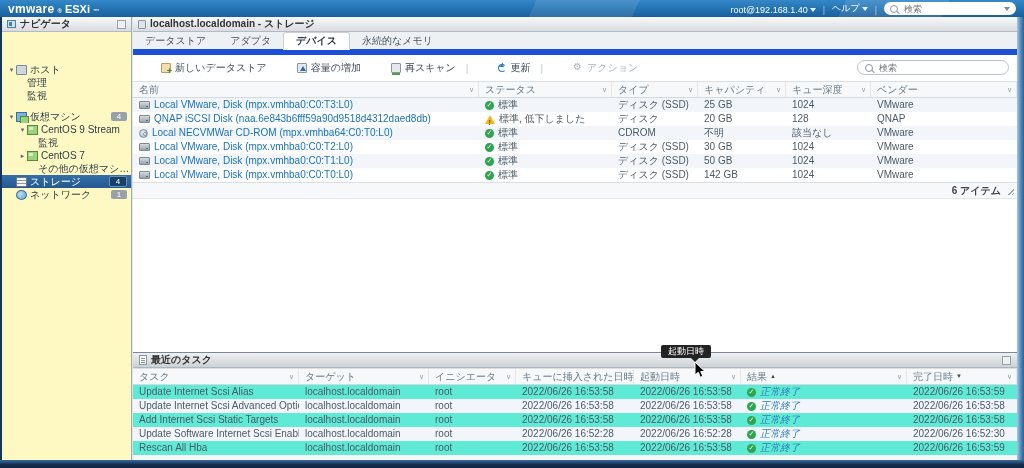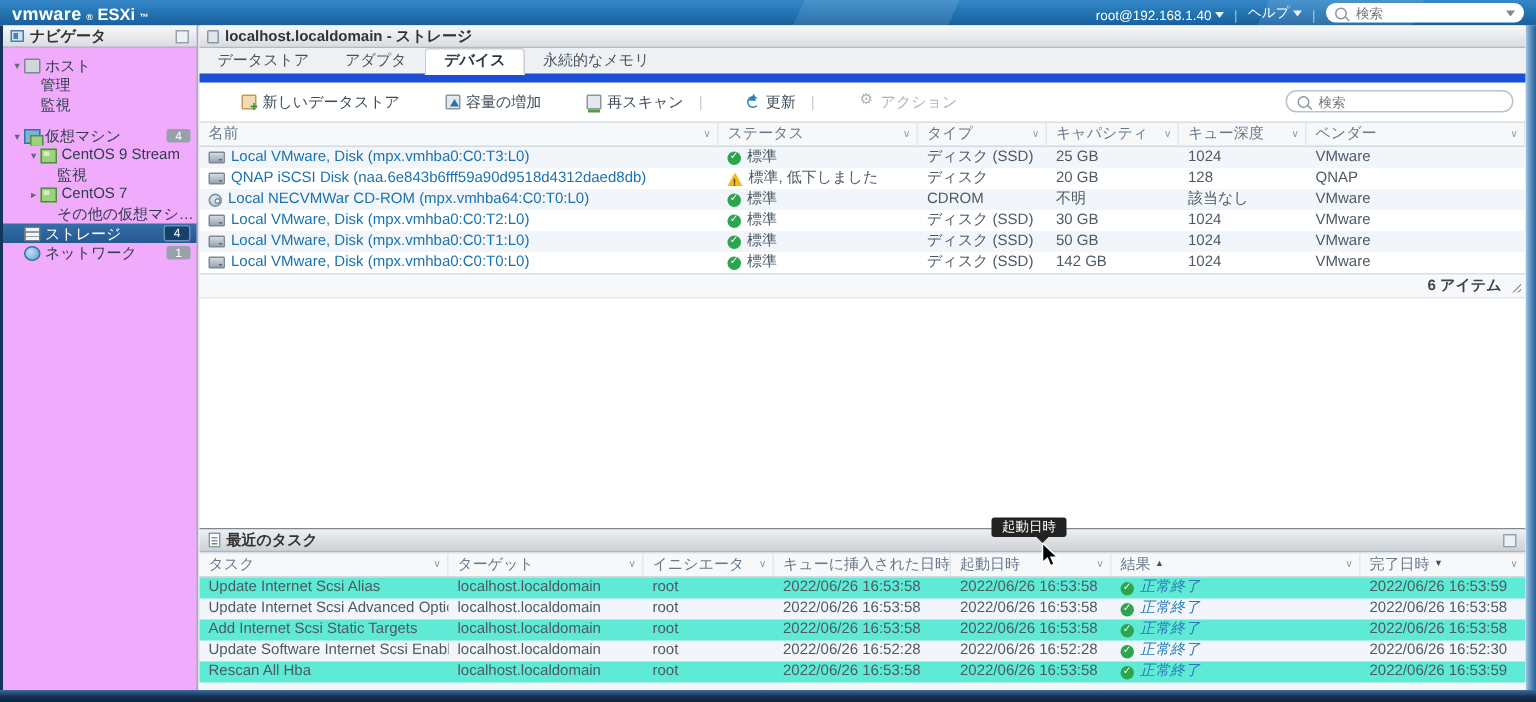--- a/index.html
+++ b/index.html
@@ -25,28 +25,28 @@
           font-family:"Liberation Sans","DejaVu Sans",sans-serif;}
   .mag{width:6px;height:6px;border:1.3px solid #8a97a3;border-radius:50%;position:relative;display:inline-block;flex:0 0 auto;}
   .mag::after{content:'';position:absolute;width:4px;height:1.3px;background:#8a97a3;transform:rotate(45deg);right:-3px;bottom:-2px;}
   
   .frame-left{position:absolute;left:0;top:17px;width:2px;bottom:0;background:#16335a;}
   .frame-right{position:absolute;right:0;top:17px;width:7px;bottom:0;
           background:linear-gradient(90deg,#a6c9e2,#5288ba 55%,#2b6094);}
   .frame-bottom{position:absolute;left:0;right:0;bottom:0;height:8px;
           background:linear-gradient(180deg,#3a6d9e,#152f52 55%,#10263f);}
   
-  .sidebar{position:absolute;left:2px;top:17px;width:130px;height:443px;background:#f0abfc;
+  .sidebar{position:absolute;left:2px;top:17px;width:130px;height:443px;background:#fef9c3;
           border-right:1px solid #a2acb5;box-sizing:border-box;}
   .panel-head{height:14px;display:flex;align-items:center;gap:4px;padding:0 5px;font-weight:bold;color:#333;
           background:linear-gradient(#f7f8f9,#d9dde1);border-bottom:1px solid #b3bac1;}
   .nav-ico{width:9px;height:8px;background:#cfe3f3;border:1px solid #4a7fae;box-sizing:border-box;position:relative;flex:0 0 auto;}
   .nav-ico::after{content:'';position:absolute;left:1px;top:1px;width:3px;height:4px;background:#4a7fae;}
   .winbox{margin-left:auto;width:7px;height:7px;border:1px solid #96a1ab;background:#eef1f3;flex:0 0 auto;}
-  .tree{padding-top:5px;}
+  .tree{padding-top:5px;margin-top:26px;}
   .titem{height:13px;display:flex;align-items:center;color:#2f3d49;cursor:default;white-space:nowrap;overflow:hidden;}
   .titem.gap{margin-top:8px;}
   .titem.sel{background:linear-gradient(#336fa9,#25598f);color:#fff;}
   .arr{width:9px;flex:0 0 auto;font-size:7px;color:#5d6a75;text-align:center;}
   .sel .arr{color:#fff;}
   .tico{width:11px;height:10px;margin-right:3px;flex:0 0 auto;position:relative;}
   .tico.host{background:#cfd6dc;border:1px solid #7d8992;box-sizing:border-box;border-radius:1px;}
   .tico.vm{background:#7fb2d9;border:1px solid #35729f;box-sizing:border-box;}
   .tico.vm::after{content:'';position:absolute;left:3px;top:3px;width:7px;height:6px;background:#9fd07e;border:1px solid #4f8f3c;}
   .tico.vm-guest{background:#9fd07e;border:1px solid #4f8f3c;box-sizing:border-box;}

